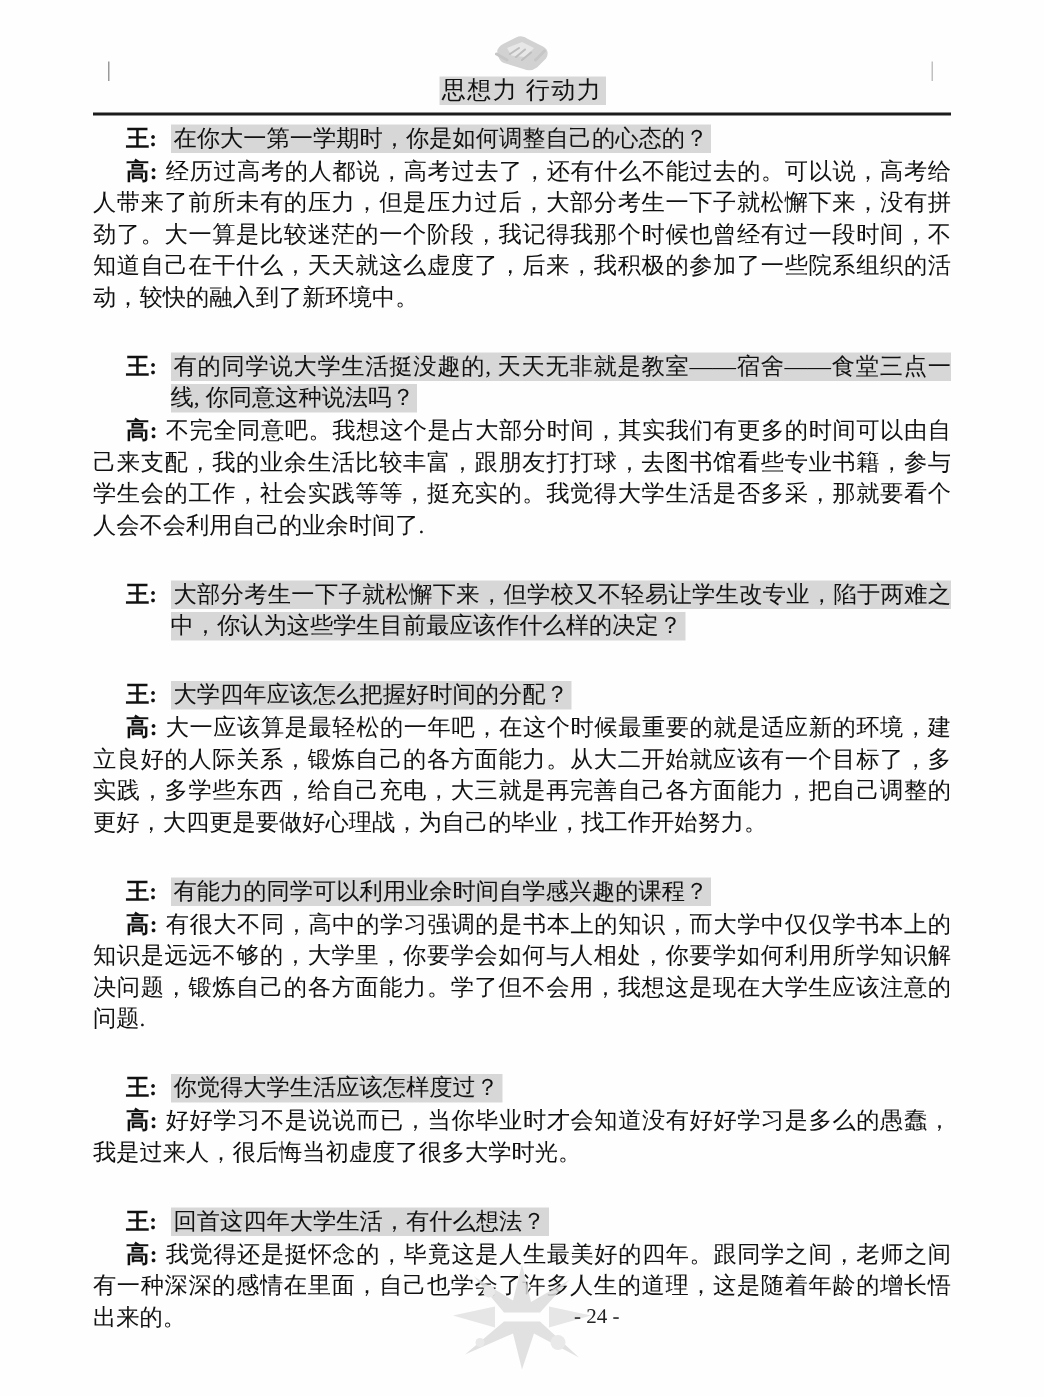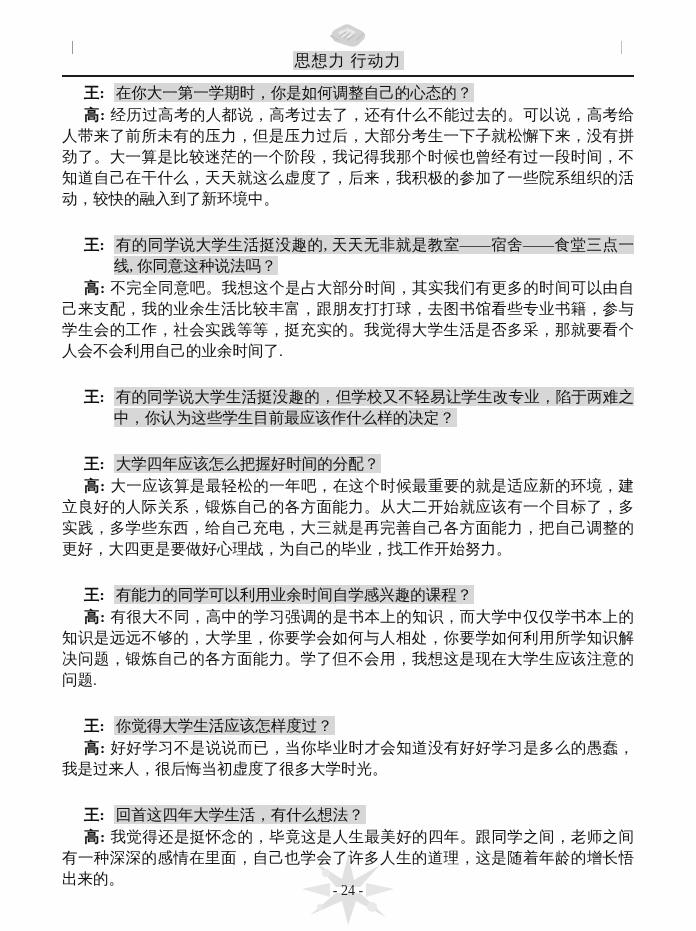--- a/index.html
+++ b/index.html
@@ -27,23 +27,23 @@
   }
   .qa{margin-top:25px;}
   .qa.first{margin-top:4px;}
   .q{display:flex;}
   .q-indent{flex:none;width:22px;}
   .label{font-weight:bold;flex:none;margin-right:9px;white-space:nowrap;}
   .qbody{flex:1;font-family:Liberation Serif, serif;}
   .a{margin:1px 0 0 0;text-indent:22px;}
   .a .label{margin-right:5px;}
   .footer{
-    position:absolute;left:50%;bottom:4px;
+    position:absolute;left:50%;bottom:16px;
     transform:translateX(-50%);
-    width:130px;height:74px;text-align:center;
+    width:130px;height:74px;text-align:right;
   }
   .footer svg{position:absolute;left:50%;top:0;transform:translateX(-50%);}
   .pagenum{
     position:absolute;left:0;right:0;top:30px;
     font-size:14px;color:#222;
     font-family:"Liberation Serif","DejaVu Serif",serif;
   }
 </style>
 </head>
 <body>
@@ -84,21 +84,21 @@
         <span class="label">王:</span>
         <div class="qbody"><span class="hl">有的同学说大学生活挺没趣的, 天天无非就是教室――宿舍――食堂三点一线, 你同意这种说法吗？</span></div>
       </div>
       <p class="a"><span class="label">高:</span><span>不完全同意吧。我想这个是占大部分时间，其实我们有更多的时间可以由自己来支配，我的业余生活比较丰富，跟朋友打打球，去图书馆看些专业书籍，参与学生会的工作，社会实践等等，挺充实的。我觉得大学生活是否多采，那就要看个人会不会利用自己的业余时间了.</span></p>
     </div>
 
     <div class="qa">
       <div class="q">
         <span class="q-indent"></span>
         <span class="label">王:</span>
-        <div class="qbody"><span class="hl">有的同学说大学生活挺没趣的，但学校又不轻易让学生改专业，陷于两难之中，你认为这些学生目前最应该作什么样的决定？</span></div>
+        <div class="qbody"><span class="hl">大部分考生一下子就松懈下来，但学校又不轻易让学生改专业，陷于两难之中，你认为这些学生目前最应该作什么样的决定？</span></div>
       </div>
     </div>
 
     <div class="qa">
       <div class="q">
         <span class="q-indent"></span>
         <span class="label">王:</span>
         <div class="qbody"><span class="hl">大学四年应该怎么把握好时间的分配？</span></div>
       </div>
       <p class="a"><span class="label">高:</span><span>大一应该算是最轻松的一年吧，在这个时候最重要的就是适应新的环境，建立良好的人际关系，锻炼自己的各方面能力。从大二开始就应该有一个目标了，多实践，多学些东西，给自己充电，大三就是再完善自己各方面能力，把自己调整的更好，大四更是要做好心理战，为自己的毕业，找工作开始努力。</span></p>

